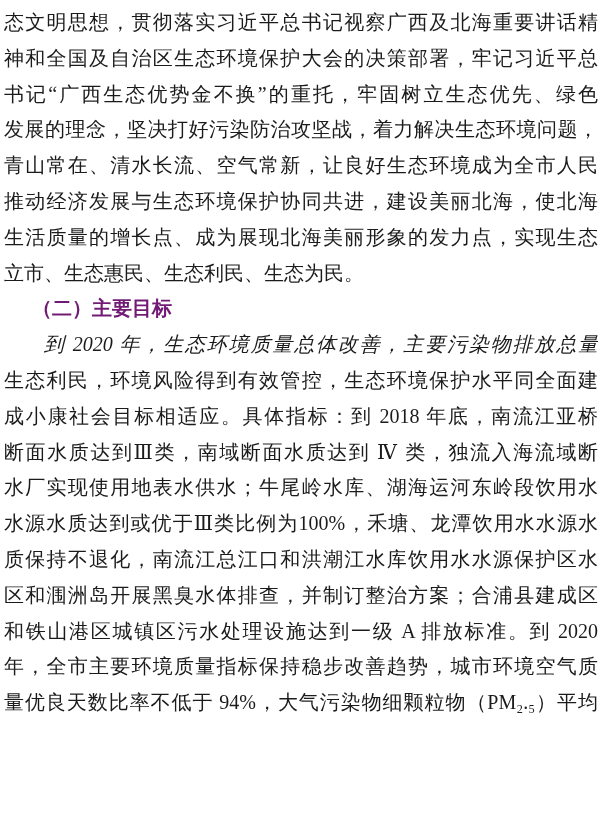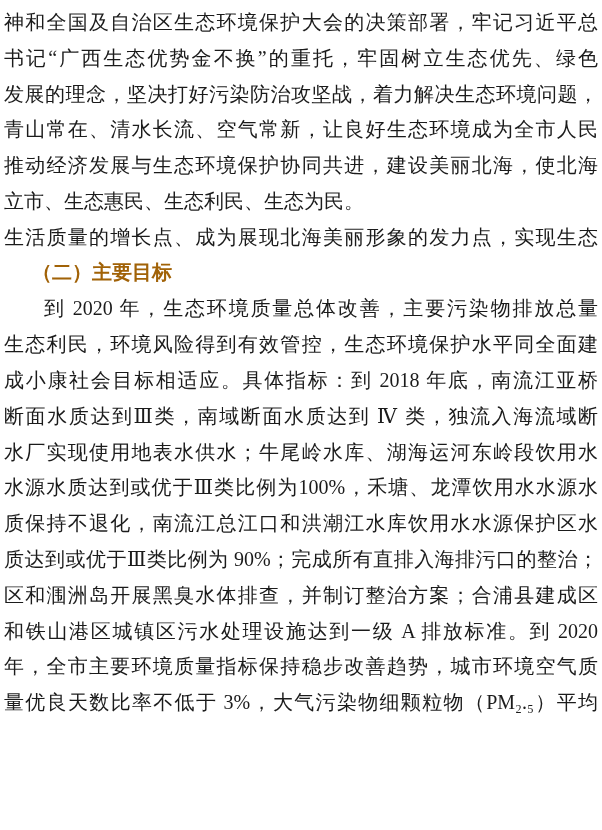--- a/index.html
+++ b/index.html
@@ -31,47 +31,48 @@
     text-align-last: justify;
     -moz-text-align-last: justify;
   }
   .doc-body .line.no-stretch {
     text-align: left;
     text-align-last: left;
     -moz-text-align-last: left;
   }
   .doc-body .line.indent {
     text-indent: 2em;
+    font-style: italic;
   }
   .doc-body .line.heading {
     font-weight: 700;
     text-indent: 1.4em;
-    font-family: Liberation Mono, monospace;
-    color: #a16207;
+    font-family: Liberation Serif, serif;
+    color: #701a75;
   }
 </style>
 </head>
 <body>
 
 <div class="page">
   <div class="doc-body">
+      <div class="line">态文明思想，贯彻落实习近平总书记视察广西及北海重要讲话精</div>
       <div class="line">神和全国及自治区生态环境保护大会的决策部署，牢记习近平总</div>
       <div class="line">书记“广西生态优势金不换”的重托，牢固树立生态优先、绿色</div>
       <div class="line">发展的理念，坚决打好污染防治攻坚战，着力解决生态环境问题，</div>
       <div class="line">青山常在、清水长流、空气常新，让良好生态环境成为全市人民</div>
       <div class="line">推动经济发展与生态环境保护协同共进，建设美丽北海，使北海</div>
+      <div class="line">生活质量的增长点、成为展现北海美丽形象的发力点，实现生态</div>
       <div class="line no-stretch">立市、生态惠民、生态利民、生态为民。</div>
-      <div class="line">生活质量的增长点、成为展现北海美丽形象的发力点，实现生态</div>
       <div class="line heading no-stretch">（二）主要目标</div>
       <div class="line indent">到 2020 年，生态环境质量总体改善，主要污染物排放总量</div>
       <div class="line">生态利民，环境风险得到有效管控，生态环境保护水平同全面建</div>
       <div class="line">成小康社会目标相适应。具体指标：到 2018 年底，南流江亚桥</div>
       <div class="line">断面水质达到Ⅲ类，南域断面水质达到 Ⅳ 类，独流入海流域断</div>
       <div class="line">水厂实现使用地表水供水；牛尾岭水库、湖海运河东岭段饮用水</div>
       <div class="line">水源水质达到或优于Ⅲ类比例为100%，禾塘、龙潭饮用水水源水</div>
       <div class="line">质保持不退化，南流江总江口和洪潮江水库饮用水水源保护区水</div>
-      <div class="line">质达到或优于Ⅲ类比例为 90%；完成所有直排入海排污口的整治；</div>
       <div class="line">区和涠洲岛开展黑臭水体排查，并制订整治方案；合浦县建成区</div>
       <div class="line">和铁山港区城镇区污水处理设施达到一级 A 排放标准。到 2020</div>
       <div class="line">年，全市主要环境质量指标保持稳步改善趋势，城市环境空气质</div>
-      <div class="line">量优良天数比率不低于 3%，大气污染物细颗粒物（PM₂.₅）平均</div>
+      <div class="line">量优良天数比率不低于 94%，大气污染物细颗粒物（PM₂.₅）平均</div>
     </div>
 </div>
 
 </body></html>

